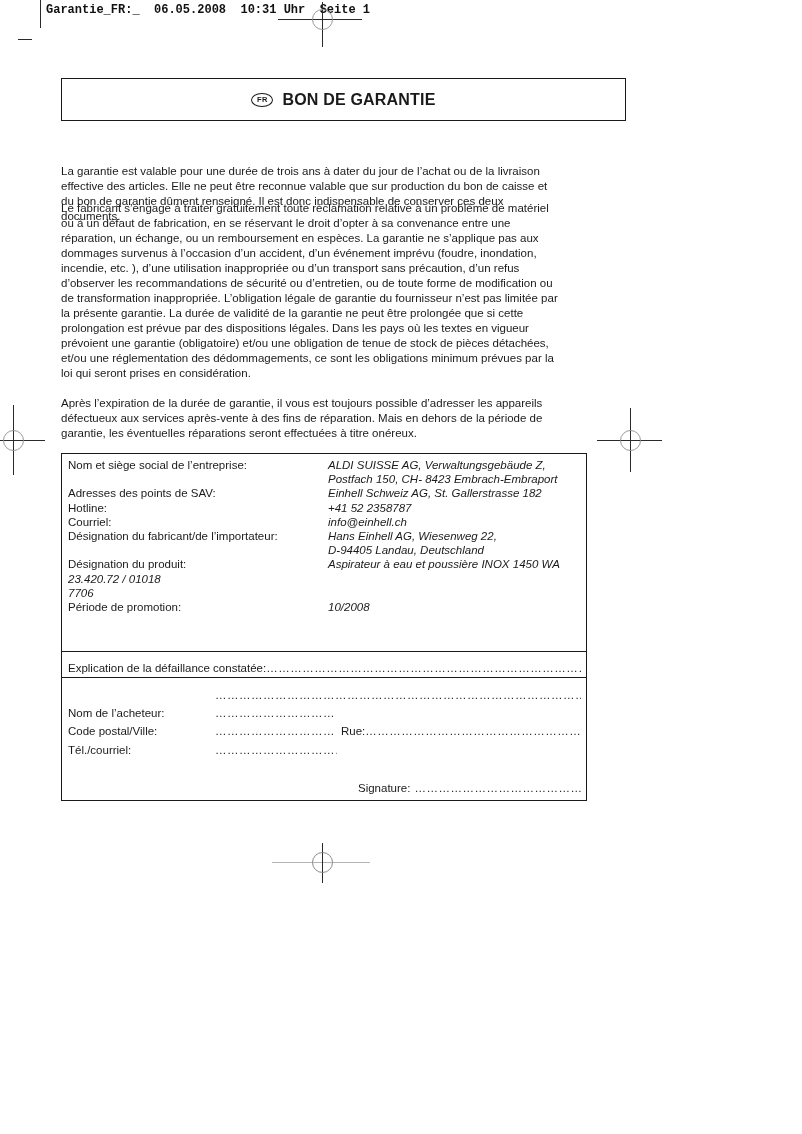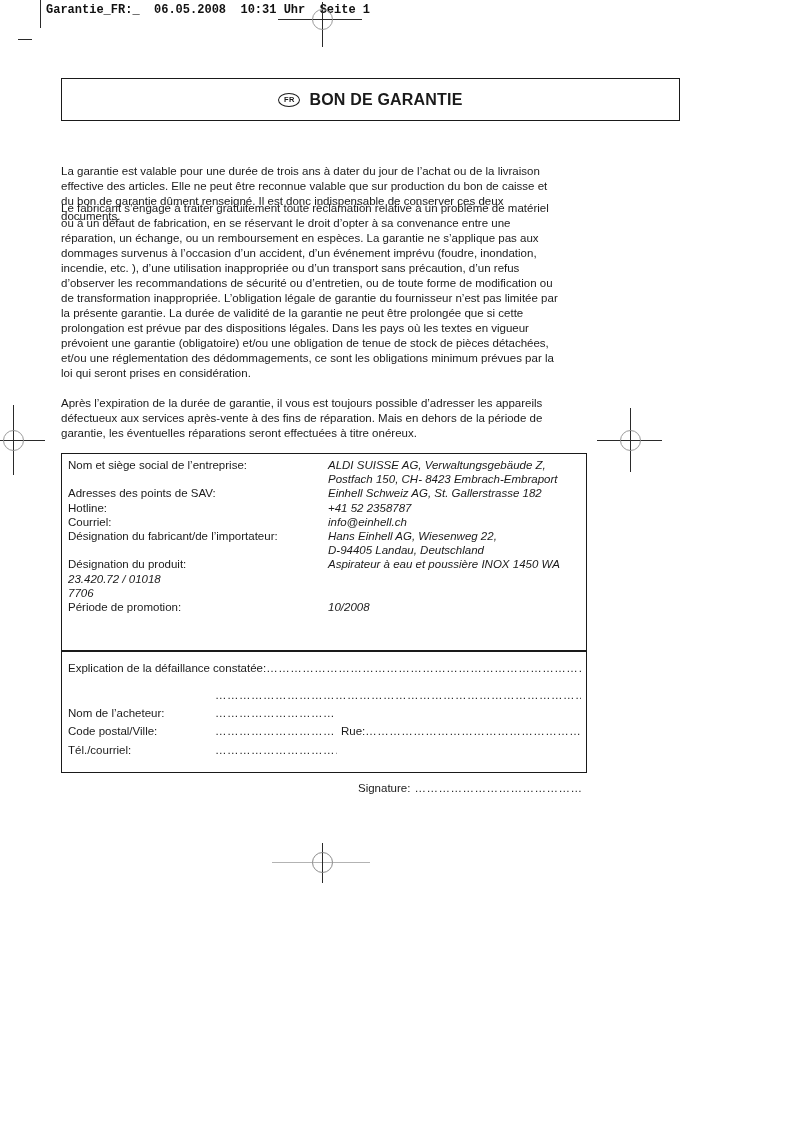--- a/index.html
+++ b/index.html
@@ -16,51 +16,51 @@
   }
   
   .mark-line{background:#2a2a2a;}
   .mark-line.gray{background:#b3b3b3;}
   .mark-circle{
     width:21px;height:21px;border:1.2px solid #9a9a9a;border-radius:50%;
     box-sizing:border-box;background:transparent;
   }
   
   .title-box{
-    left:61px;top:78px;width:619px;height:43px;box-sizing:border-box;
+    left:61px;top:78px;width:565px;height:43px;box-sizing:border-box;
     border:1.5px solid #1a1a1a;
     display:flex;align-items:center;justify-content:center;gap:9px;
   }
   .fr-badge{
     width:22px;height:14px;border:1.5px solid #1a1a1a;border-radius:50%;
     display:flex;align-items:center;justify-content:center;
     font-size:7.5px;font-weight:bold;letter-spacing:0.3px;box-sizing:border-box;
     flex:none;
   }
   .title-text{font-size:16px;font-weight:bold;letter-spacing:0.2px;}
   
   .para{
     left:61px;width:585px;
     font-size:11.5px;line-height:15px;white-space:pre-line;
   }
   .p1{top:126px;margin-top:38px;}
   .p2{top:201px;}
   .p3{top:396px;}
   
   .info-box{
-    left:61px;top:453px;width:526px;height:198px;box-sizing:border-box;
+    left:61px;top:453px;width:526px;height:225px;box-sizing:border-box;
     border:1.2px solid #1a1a1a;padding:4px 4px 0 6px;
     font-size:11.5px;line-height:14.2px;
   }
   .info-row{display:flex;}
   .info-label{width:260px;flex:none;white-space:nowrap;}
   .info-value{font-style:italic;white-space:nowrap;}
   
   .form-box{
-    left:61px;top:651px;width:526px;height:122px;box-sizing:border-box;
+    left:61px;top:651px;width:526px;height:150px;box-sizing:border-box;
     border:1.2px solid #1a1a1a;padding:8px 5px 0 6px;
     font-size:11.5px;line-height:16px;
   }
   .form-row{display:flex;align-items:baseline;}
   .fr-label{white-space:nowrap;flex:none;}
   .col-label{width:147px;flex:none;white-space:nowrap;}
   .dots{white-space:nowrap;overflow:hidden;letter-spacing:0.5px;}
   .dots.fill{flex:1;}
   .dots.fixed-a{width:118px;flex:none;}
   .dots.fixed-b{width:122px;flex:none;}

